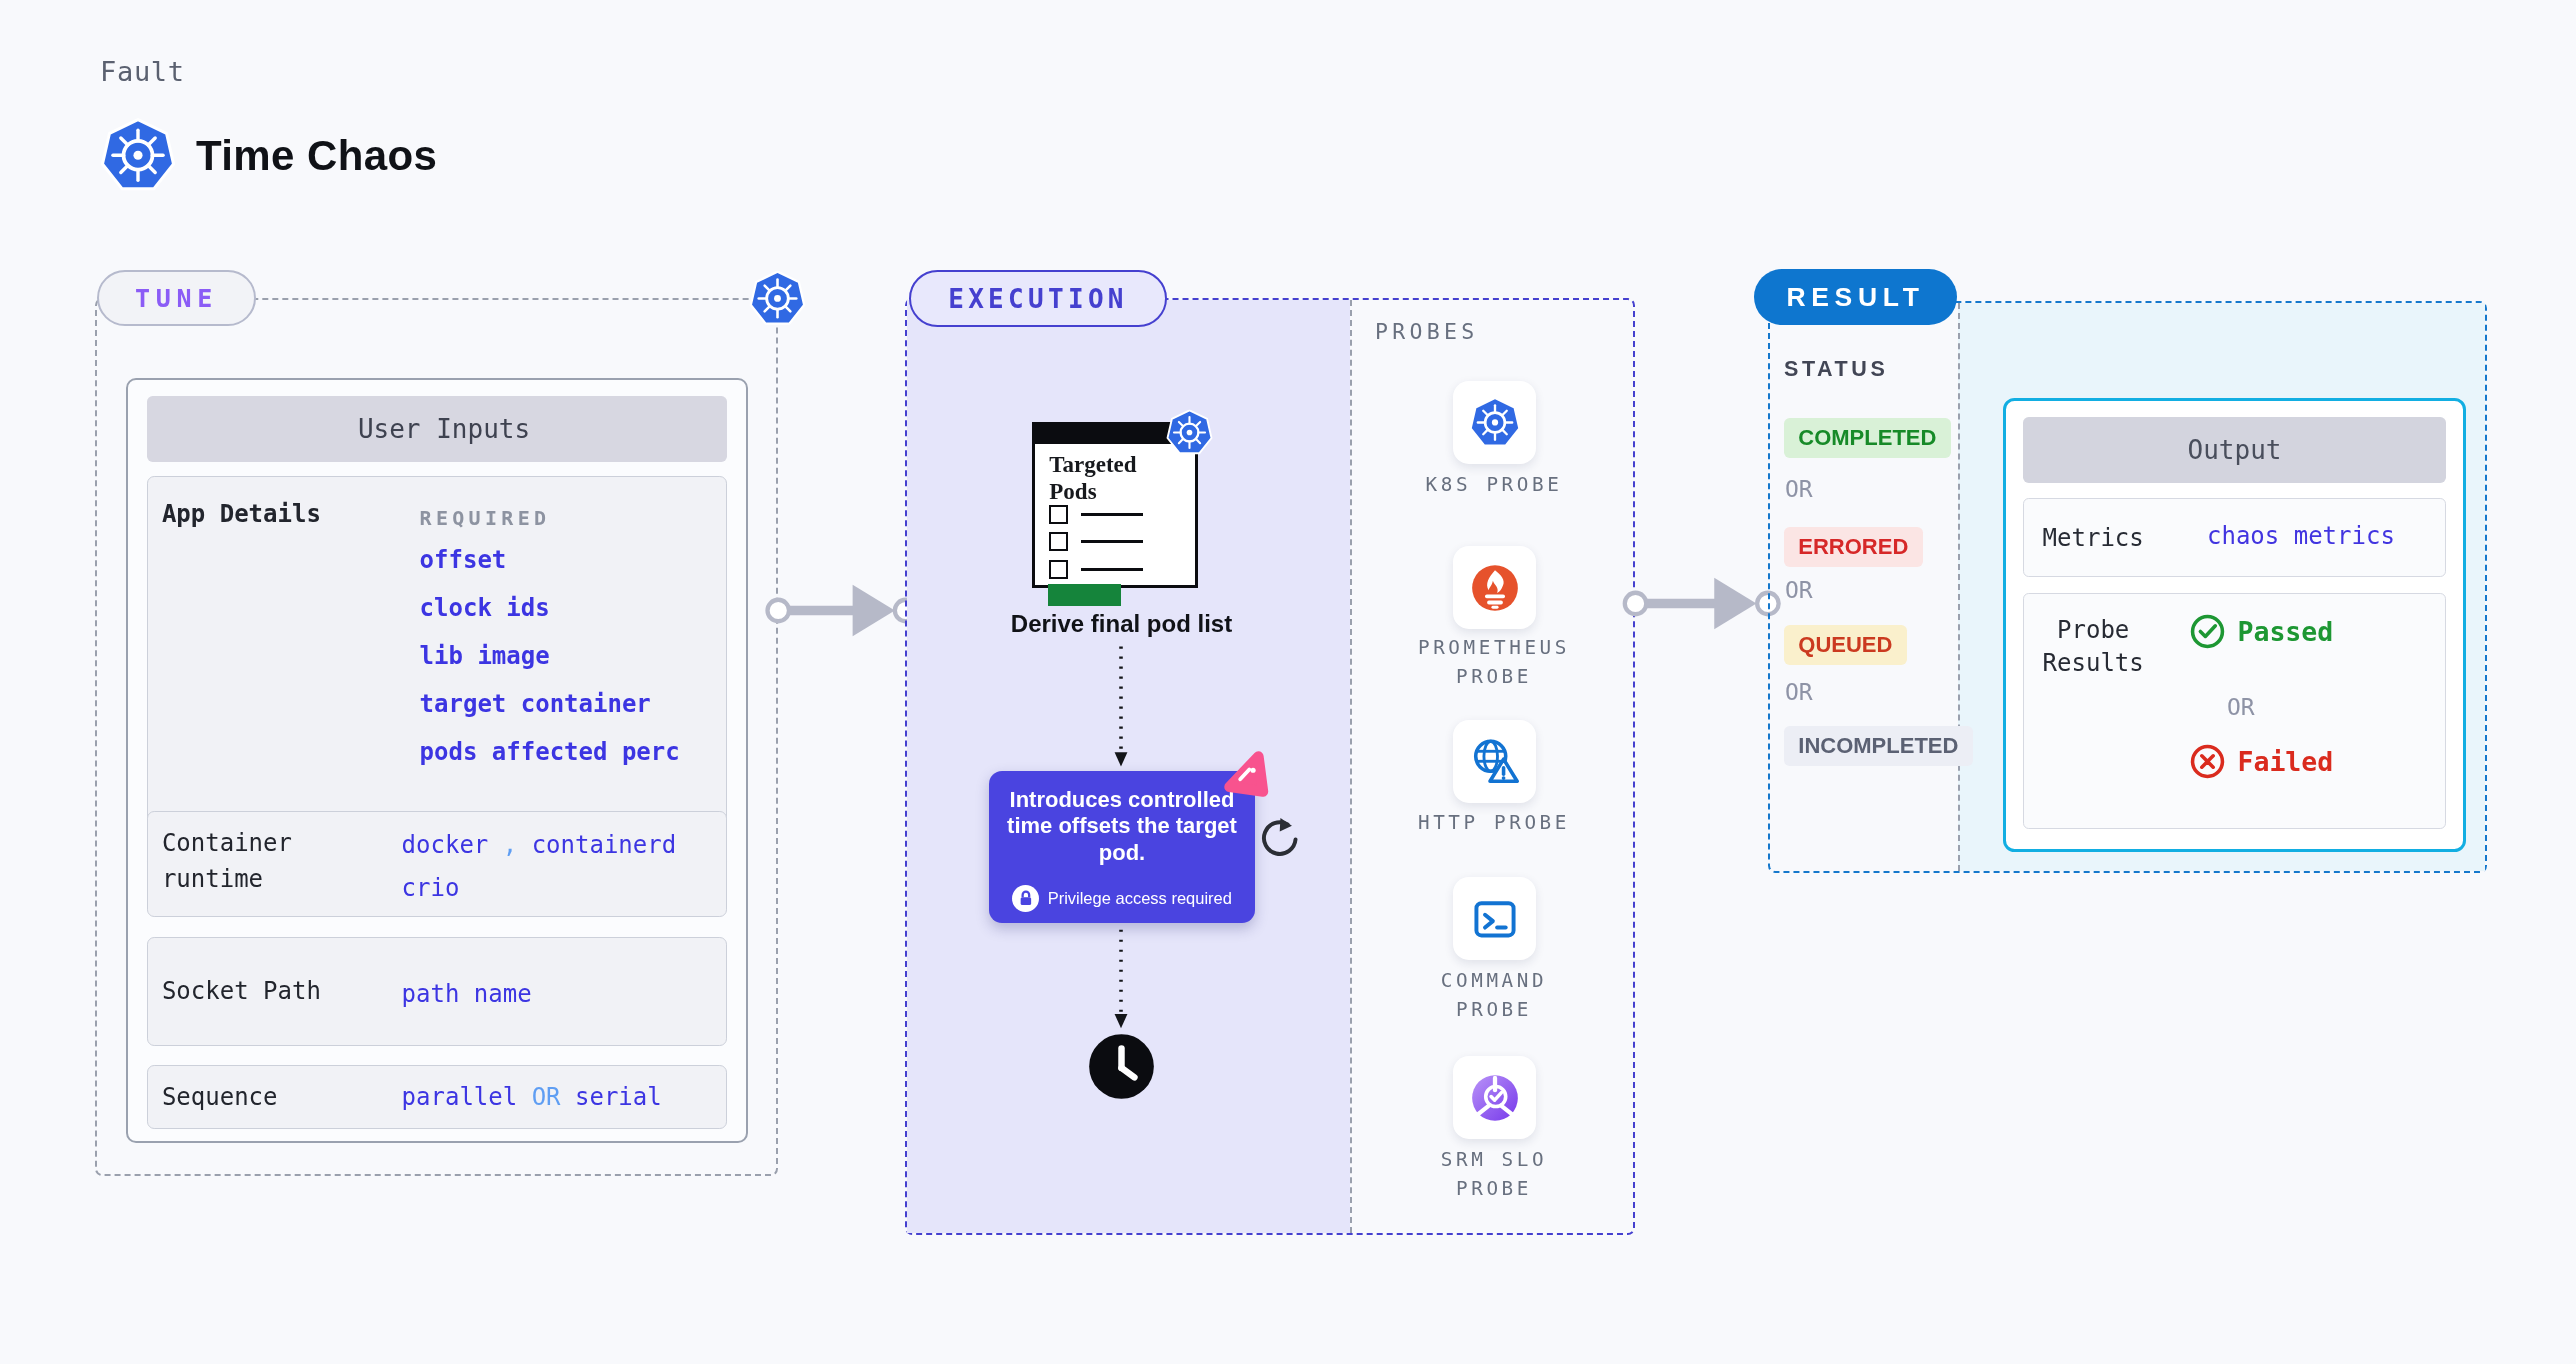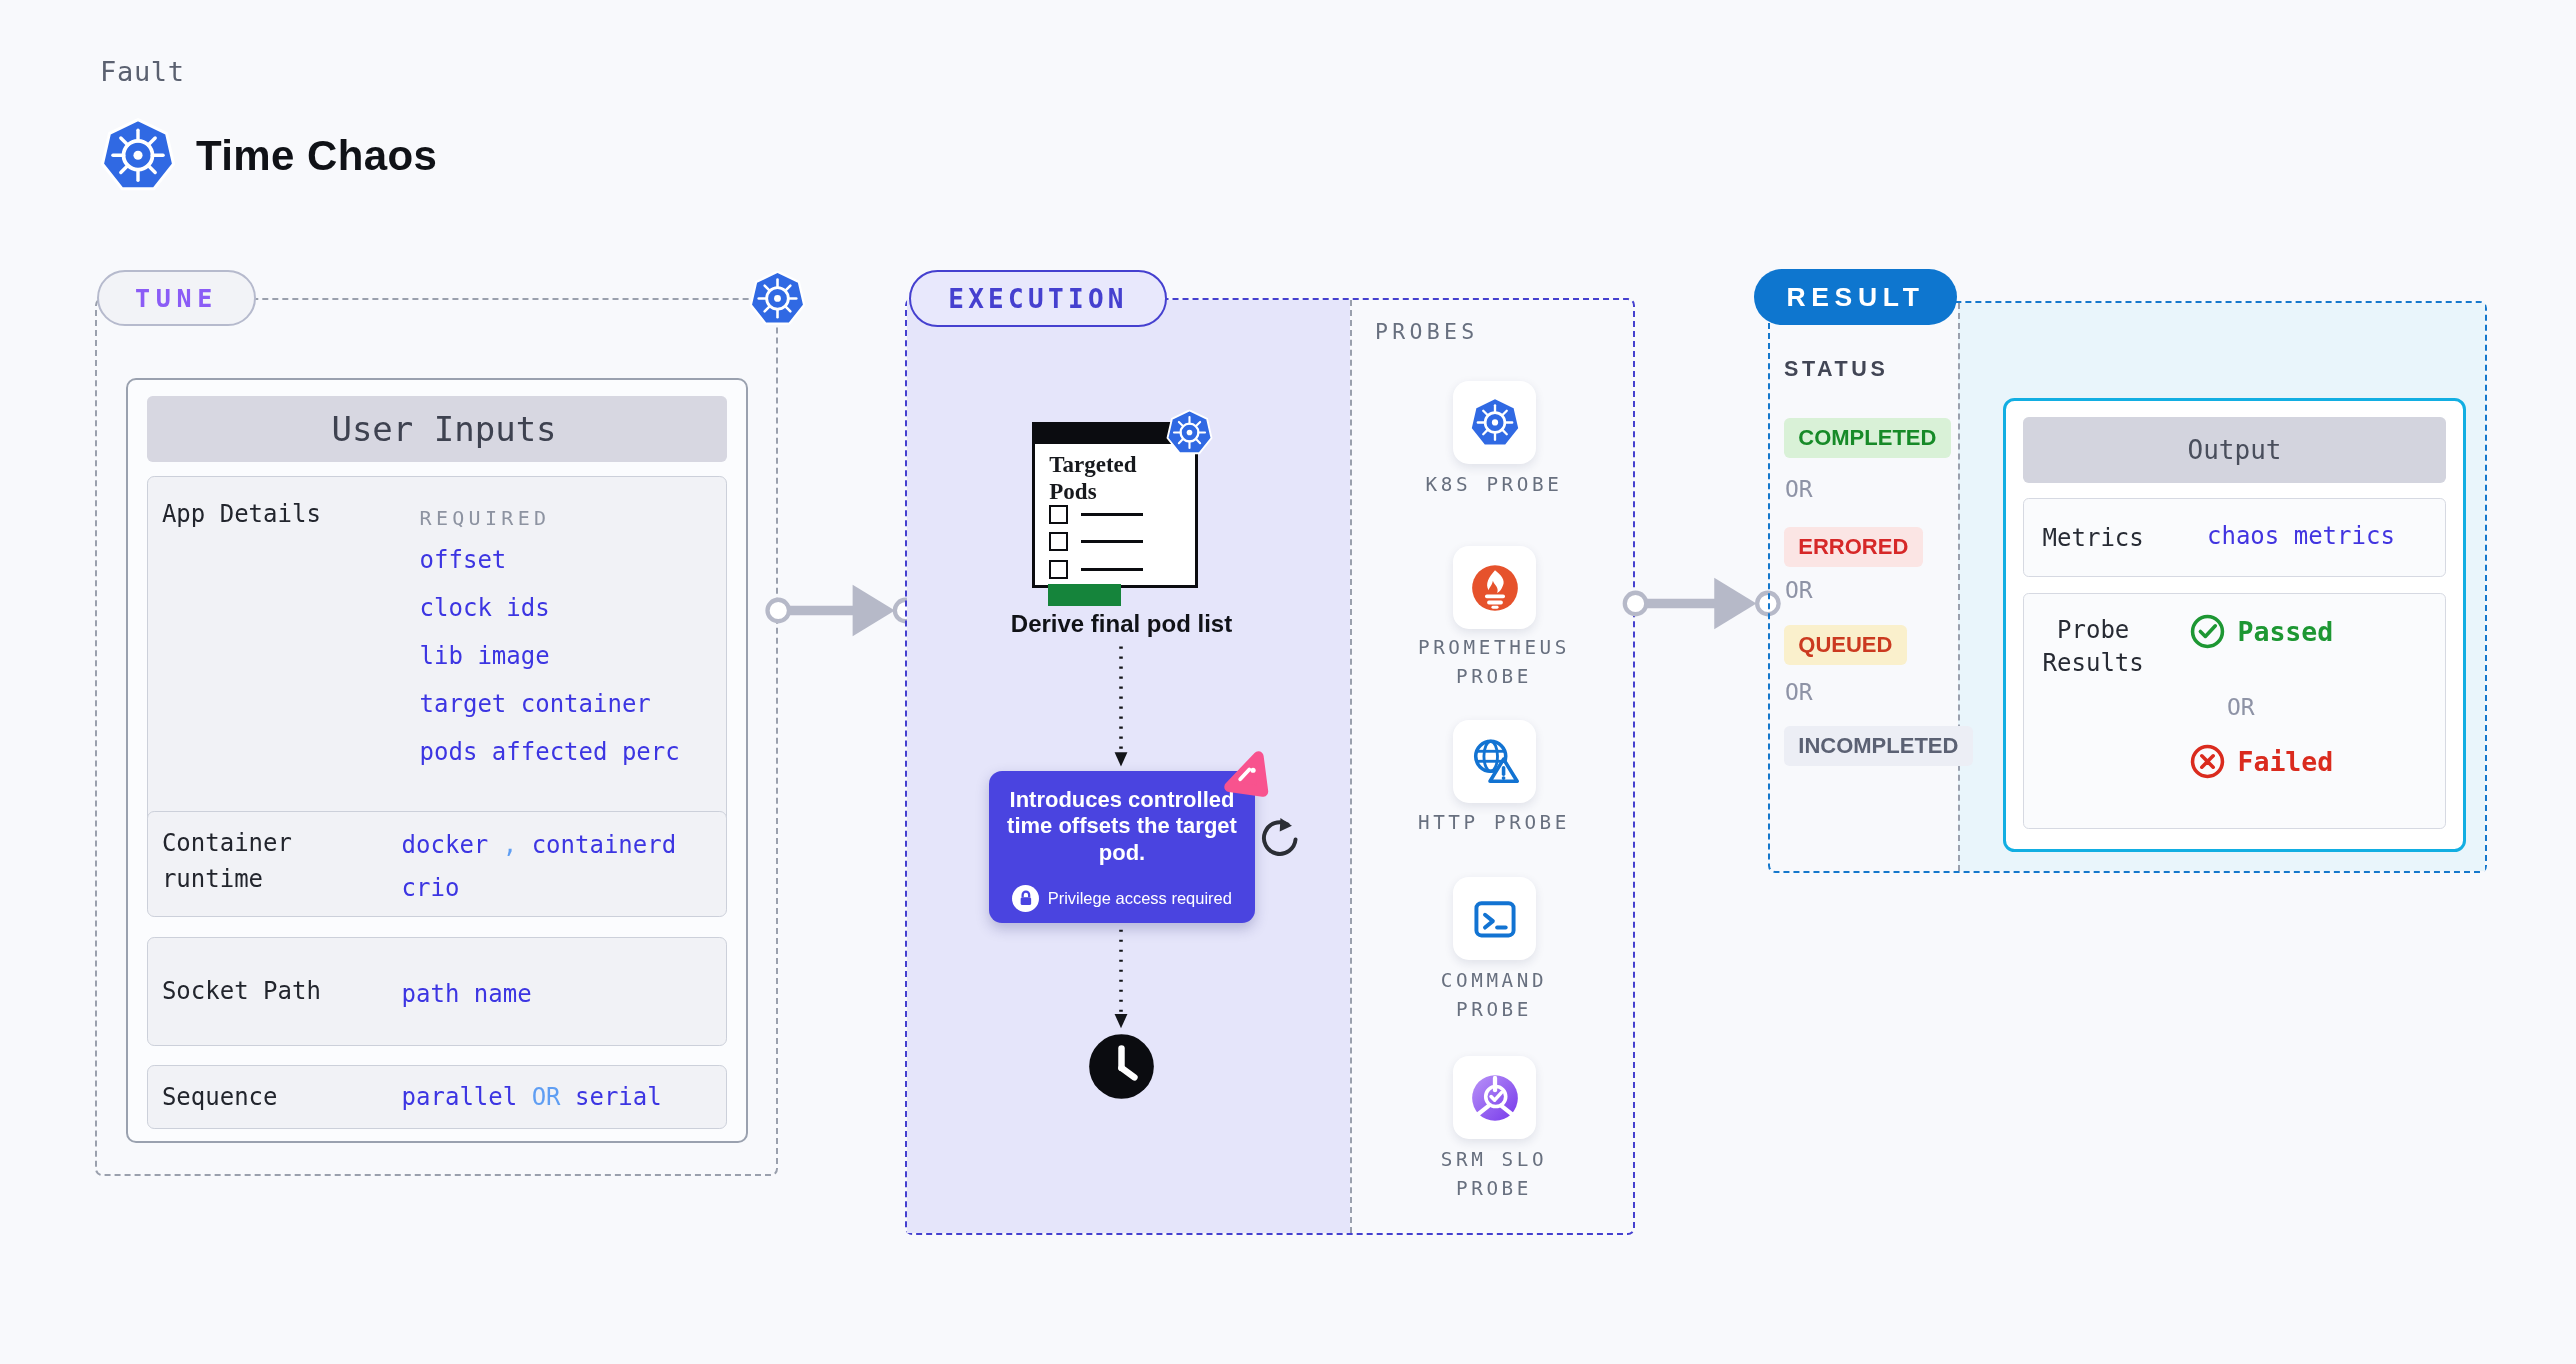--- a/index.html
+++ b/index.html
@@ -41,23 +41,23 @@
     border:2.1px solid var(--pill-gray-border);font-size:25px;letter-spacing:5.7px;color:#8b5cf6;}
   .pill-exec{left:909px;top:270px;width:258px;height:57px;background:var(--exec-pill-bg);
     border:2.9px solid var(--exec-purple);font-size:26px;letter-spacing:4.3px;color:var(--exec-purple);}
   .pill-result{left:1754px;top:269px;width:203px;height:56px;background:var(--result-blue);
     font-size:26.5px;letter-spacing:5.7px;color:#ffffff;}
 
   
   .ui-box{left:126px;top:378px;width:622px;height:765px;background:var(--box-bg);
     border:2.1px solid var(--box-border);border-radius:10px;}
   .ui-header{left:18.6px;top:15.8px;right:18.6px;height:66px;background:var(--header-bar-bg);border-radius:5.7px;
-    display:flex;align-items:center;justify-content:center;font-size:34px;color:#3e4250;padding-left:14px;}
+    display:flex;align-items:center;justify-content:center;font-size:26px;color:#3e4250;padding-left:14px;}
   .ui-row{left:18.6px;right:18.6px;background:var(--row-bg);border:1.4px solid var(--row-border);border-radius:7.2px;}
-  .row-app{top:96px;height:393px;}
+  .row-app{top:96px;height:393px;font-weight:bold;}
   .row-runtime{top:431px;height:106px;}
   .row-socket{top:557px;height:109px;}
   .row-seq{top:685px;height:64px;}
   .row-label{position:absolute;left:14.3px;font-size:24px;color:var(--label-ink);}
   .req-tag{position:absolute;left:272px;font-size:20px;color:var(--muted);letter-spacing:4.3px;}
   .blue-val{position:absolute;font-size:24px;color:var(--value-blue);}
   .acc{color:var(--accent-blue);}
 
   
   .pods-card{left:1032px;top:422px;width:166px;height:166px;background:#fff;border:3.6px solid var(--black);}

